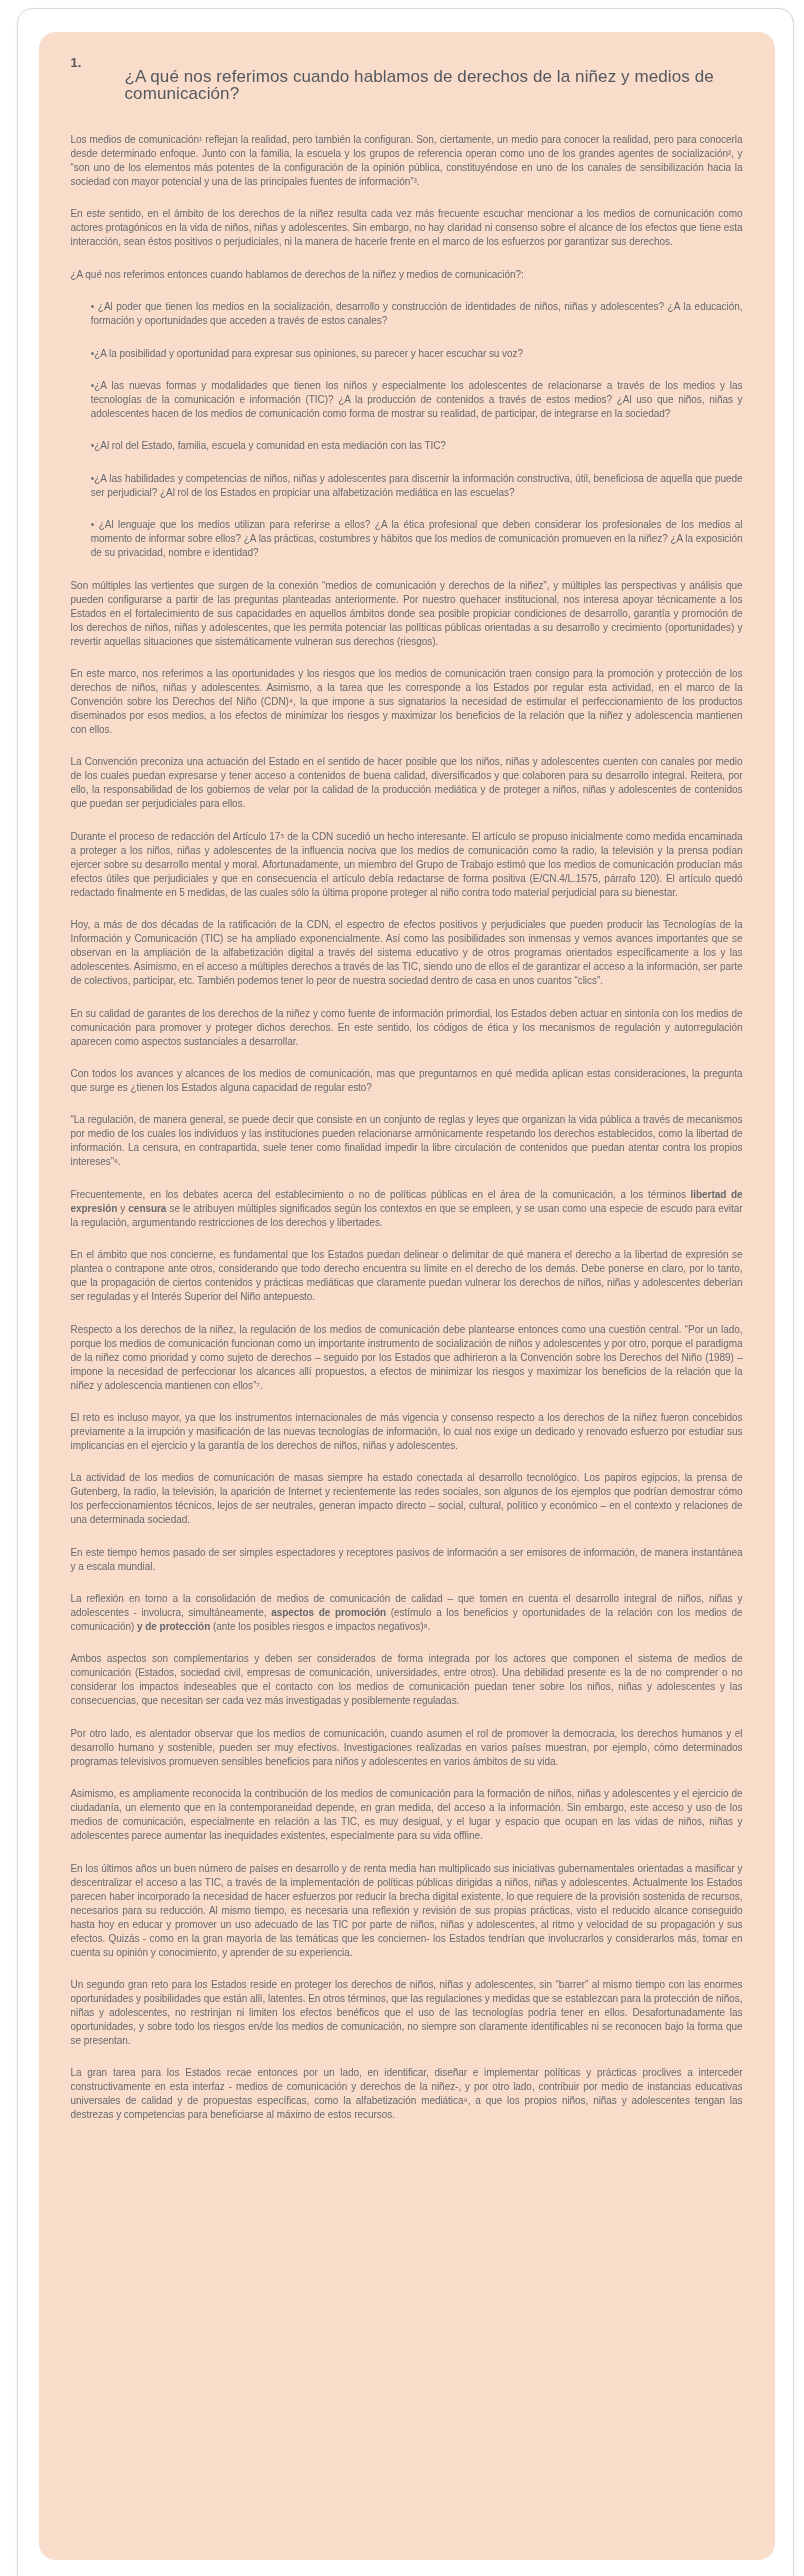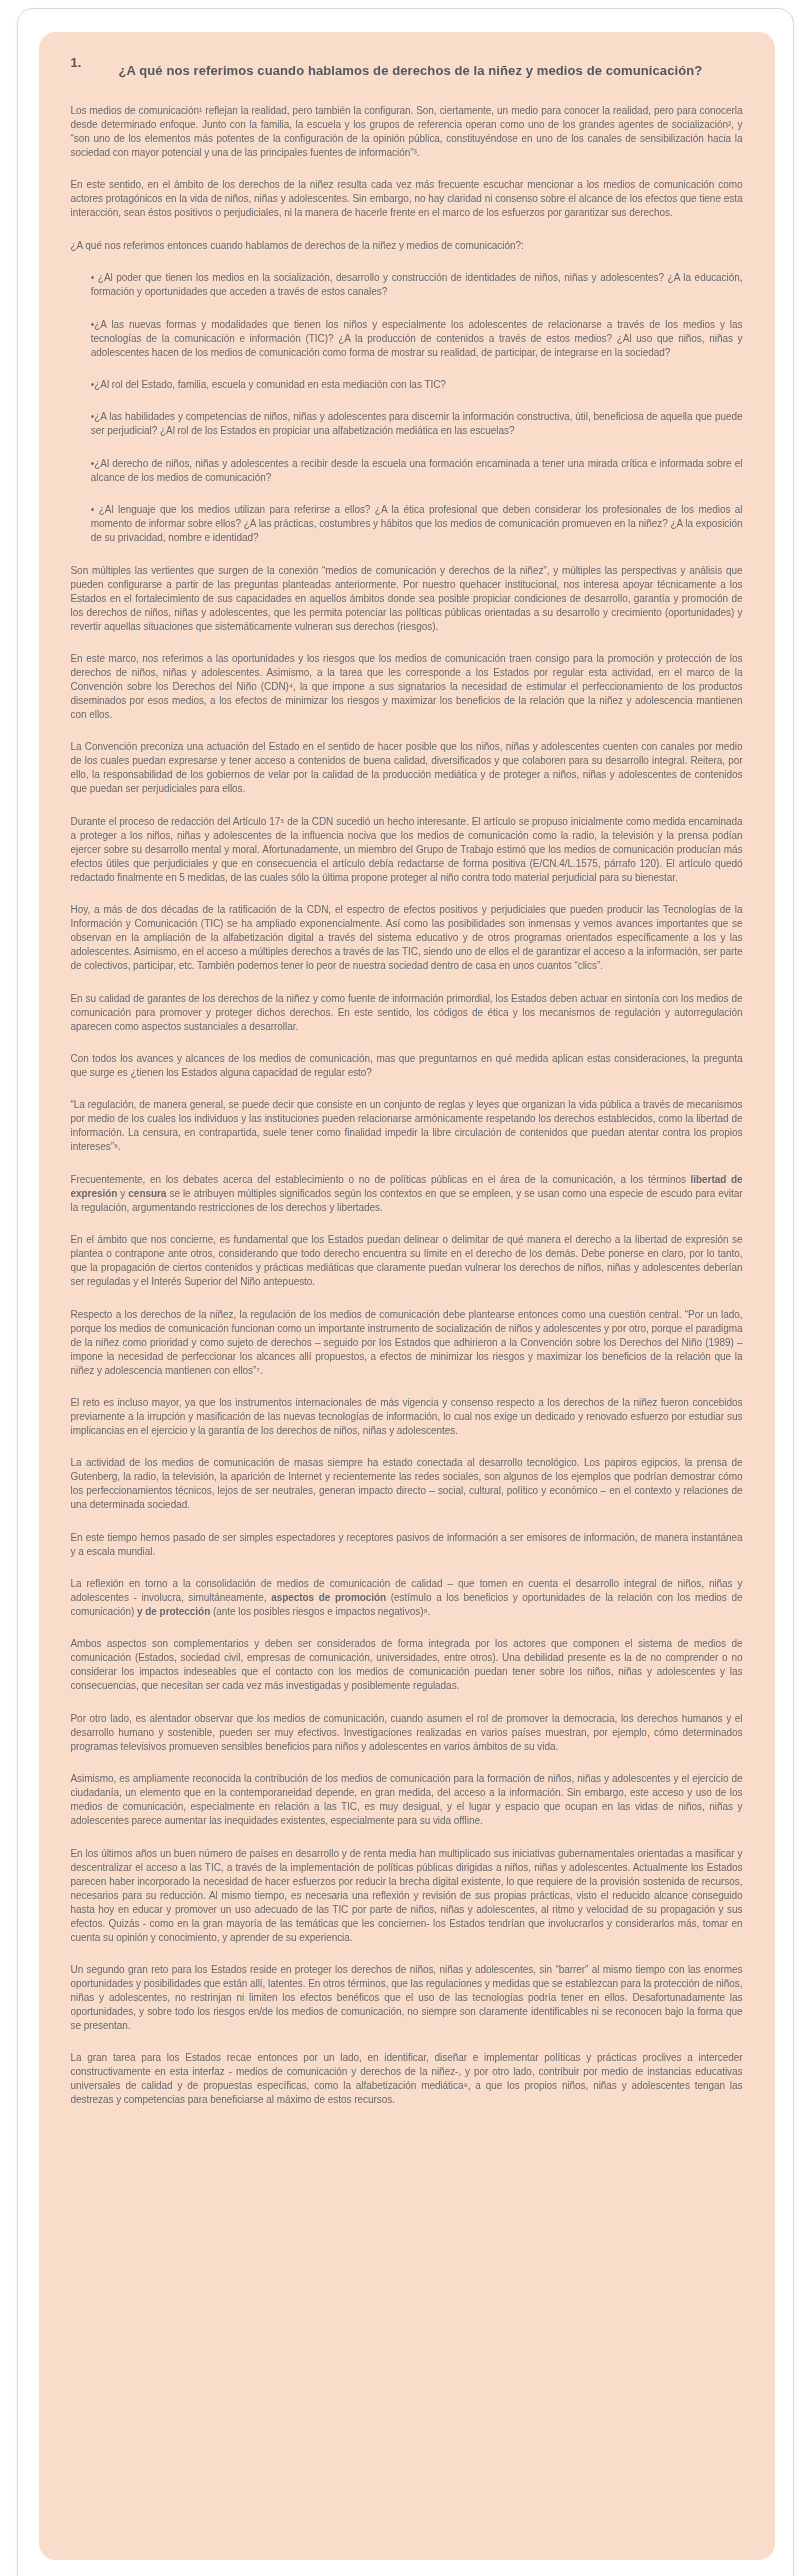--- a/index.html
+++ b/index.html
@@ -34,23 +34,23 @@
     margin: 0 0 17.4px 0;
     color: var(--heading_text, #53585f);
   }
   .h-num {
     flex: 0 0 40px;
     font-weight: bold;
     font-size: 13px;
     line-height: 17px;
   }
   .h-text {
-    margin: 8px;
-    font-weight: bold;
-    font-size: 13px;
+    margin: 14px;
+    font-weight: normal;
+    font-size: 17px;
     line-height: 17px;
     letter-spacing: 0.1px;
   }
   .doc-body { display: block; }
   .block {
     margin: 0 0 18.4px 0;
     text-align: justify;
     font-size: 10px;
     line-height: 14px;
     letter-spacing: -0.05px;
@@ -67,24 +67,24 @@
   <div class="panel">
     <div class="heading">
       <span class="h-num">1.</span>
       <h1 class="h-text">¿A qué nos referimos cuando hablamos de derechos de la niñez y medios de comunicación?</h1>
     </div>
     <div class="doc-body">
         <p class="block para"><span>Los medios de comunicación¹ reflejan la realidad, pero también la configuran. Son, ciertamente, un medio para conocer la realidad, pero para conocerla desde determinado enfoque. Junto con la familia, la escuela y los grupos de referencia operan como uno de los grandes agentes de socialización², y “son uno de los elementos más potentes de la configuración de la opinión pública, constituyéndose en uno de los canales de sensibilización hacia la sociedad con mayor potencial y una de las principales fuentes de información”³.</span></p>
         <p class="block para"><span>En este sentido, en el ámbito de los derechos de la niñez resulta cada vez más frecuente escuchar mencionar a los medios de comunicación como actores protagónicos en la vida de niños, niñas y adolescentes. Sin embargo, no hay claridad ni consenso sobre el alcance de los efectos que tiene esta interacción, sean éstos positivos o perjudiciales, ni la manera de hacerle frente en el marco de los esfuerzos por garantizar sus derechos.</span></p>
         <p class="block para"><span>¿A qué nos referimos entonces cuando hablamos de derechos de la niñez y medios de comunicación?:</span></p>
         <p class="block bullet"><span>• ¿Al poder que tienen los medios en la socialización, desarrollo y construcción de identidades de niños, niñas y adolescentes? ¿A la educación, formación y oportunidades que acceden a través de estos canales?</span></p>
+        <p class="block bullet"><span>•¿A la posibilidad y oportunidad para expresar sus opiniones, su parecer y hacer escuchar su voz?</span></p>
         <p class="block bullet"><span>•¿A las nuevas formas y modalidades que tienen los niños y especialmente los adolescentes de relacionarse a través de los medios y las tecnologías de la comunicación e información (TIC)? ¿A la producción de contenidos a través de estos medios? ¿Al uso que niños, niñas y adolescentes hacen de los medios de comunicación como forma de mostrar su realidad, de participar, de integrarse en la sociedad?</span></p>
         <p class="block bullet"><span>•¿Al rol del Estado, familia, escuela y comunidad en esta mediación con las TIC?</span></p>
         <p class="block bullet"><span>•¿A las habilidades y competencias de niños, niñas y adolescentes para discernir la información constructiva, útil, beneficiosa de aquella que puede ser perjudicial? ¿Al rol de los Estados en propiciar una alfabetización mediática en las escuelas?</span></p>
-        <p class="block bullet"><span>•¿Al derecho de niños, niñas y adolescentes a recibir desde la escuela una formación encaminada a tener una mirada crítica e informada sobre el alcance de los medios de comunicación?</span></p>
         <p class="block bullet"><span>• ¿Al lenguaje que los medios utilizan para referirse a ellos? ¿A la ética profesional que deben considerar los profesionales de los medios al momento de informar sobre ellos? ¿A las prácticas, costumbres y hábitos que los medios de comunicación promueven en la niñez? ¿A la exposición de su privacidad, nombre e identidad?</span></p>
         <p class="block para"><span>Son múltiples las vertientes que surgen de la conexión “medios de comunicación y derechos de la niñez”, y múltiples las perspectivas y análisis que pueden configurarse a partir de las preguntas planteadas anteriormente. Por nuestro quehacer institucional, nos interesa apoyar técnicamente a los Estados en el fortalecimiento de sus capacidades en aquellos ámbitos donde sea posible propiciar condiciones de desarrollo, garantía y promoción de los derechos de niños, niñas y adolescentes, que les permita potenciar las políticas públicas orientadas a su desarrollo y crecimiento (oportunidades) y revertir aquellas situaciones que sistemáticamente vulneran sus derechos (riesgos).</span></p>
         <p class="block para"><span>En este marco, nos referimos a las oportunidades y los riesgos que los medios de comunicación traen consigo para la promoción y protección de los derechos de niños, niñas y adolescentes. Asimismo, a la tarea que les corresponde a los Estados por regular esta actividad, en el marco de la Convención sobre los Derechos del Niño (CDN)⁴, la que impone a sus signatarios la necesidad de estimular el perfeccionamiento de los productos diseminados por esos medios, a los efectos de minimizar los riesgos y maximizar los beneficios de la relación que la niñez y adolescencia mantienen con ellos.</span></p>
         <p class="block para"><span>La Convención preconiza una actuación del Estado en el sentido de hacer posible que los niños, niñas y adolescentes cuenten con canales por medio de los cuales puedan expresarse y tener acceso a contenidos de buena calidad, diversificados y que colaboren para su desarrollo integral. Reitera, por ello, la responsabilidad de los gobiernos de velar por la calidad de la producción mediática y de proteger a niños, niñas y adolescentes de contenidos que puedan ser perjudiciales para ellos.</span></p>
         <p class="block para"><span>Durante el proceso de redacción del Artículo 17⁵ de la CDN sucedió un hecho interesante. El artículo se propuso inicialmente como medida encaminada a proteger a los niños, niñas y adolescentes de la influencia nociva que los medios de comunicación como la radio, la televisión y la prensa podían ejercer sobre su desarrollo mental y moral. Afortunadamente, un miembro del Grupo de Trabajo estimó que los medios de comunicación producían más efectos útiles que perjudiciales y que en consecuencia el artículo debía redactarse de forma positiva (E/CN.4/L.1575, párrafo 120). El artículo quedó redactado finalmente en 5 medidas, de las cuales sólo la última propone proteger al niño contra todo material perjudicial para su bienestar.</span></p>
         <p class="block para"><span>Hoy, a más de dos décadas de la ratificación de la CDN, el espectro de efectos positivos y perjudiciales que pueden producir las Tecnologías de la Información y Comunicación (TIC) se ha ampliado exponencialmente. Así como las posibilidades son inmensas y vemos avances importantes que se observan en la ampliación de la alfabetización digital a través del sistema educativo y de otros programas orientados específicamente a los y las adolescentes. Asimismo, en el acceso a múltiples derechos a través de las TIC, siendo uno de ellos el de garantizar el acceso a la información, ser parte de colectivos, participar, etc. También podemos tener lo peor de nuestra sociedad dentro de casa en unos cuantos “clics”.</span></p>
         <p class="block para"><span>En su calidad de garantes de los derechos de la niñez y como fuente de información primordial, los Estados deben actuar en sintonía con los medios de comunicación para promover y proteger dichos derechos. En este sentido, los códigos de ética y los mecanismos de regulación y autorregulación aparecen como aspectos sustanciales a desarrollar.</span></p>
         <p class="block para"><span>Con todos los avances y alcances de los medios de comunicación, mas que preguntarnos en qué medida aplican estas consideraciones, la pregunta que surge es ¿tienen los Estados alguna capacidad de regular esto?</span></p>
         <p class="block para"><span>“La regulación, de manera general, se puede decir que consiste en un conjunto de reglas y leyes que organizan la vida pública a través de mecanismos por medio de los cuales los individuos y las instituciones pueden relacionarse armónicamente respetando los derechos establecidos, como la libertad de información. La censura, en contrapartida, suele tener como finalidad impedir la libre circulación de contenidos que puedan atentar contra los propios intereses”⁶.</span></p>
         <p class="block para"><span>Frecuentemente, en los debates acerca del establecimiento o no de políticas públicas en el área de la comunicación, a los términos </span><b>libertad de expresión</b><span> y </span><b>censura</b><span> se le atribuyen múltiples significados según los contextos en que se empleen, y se usan como una especie de escudo para evitar la regulación, argumentando restricciones de los derechos y libertades.</span></p>

